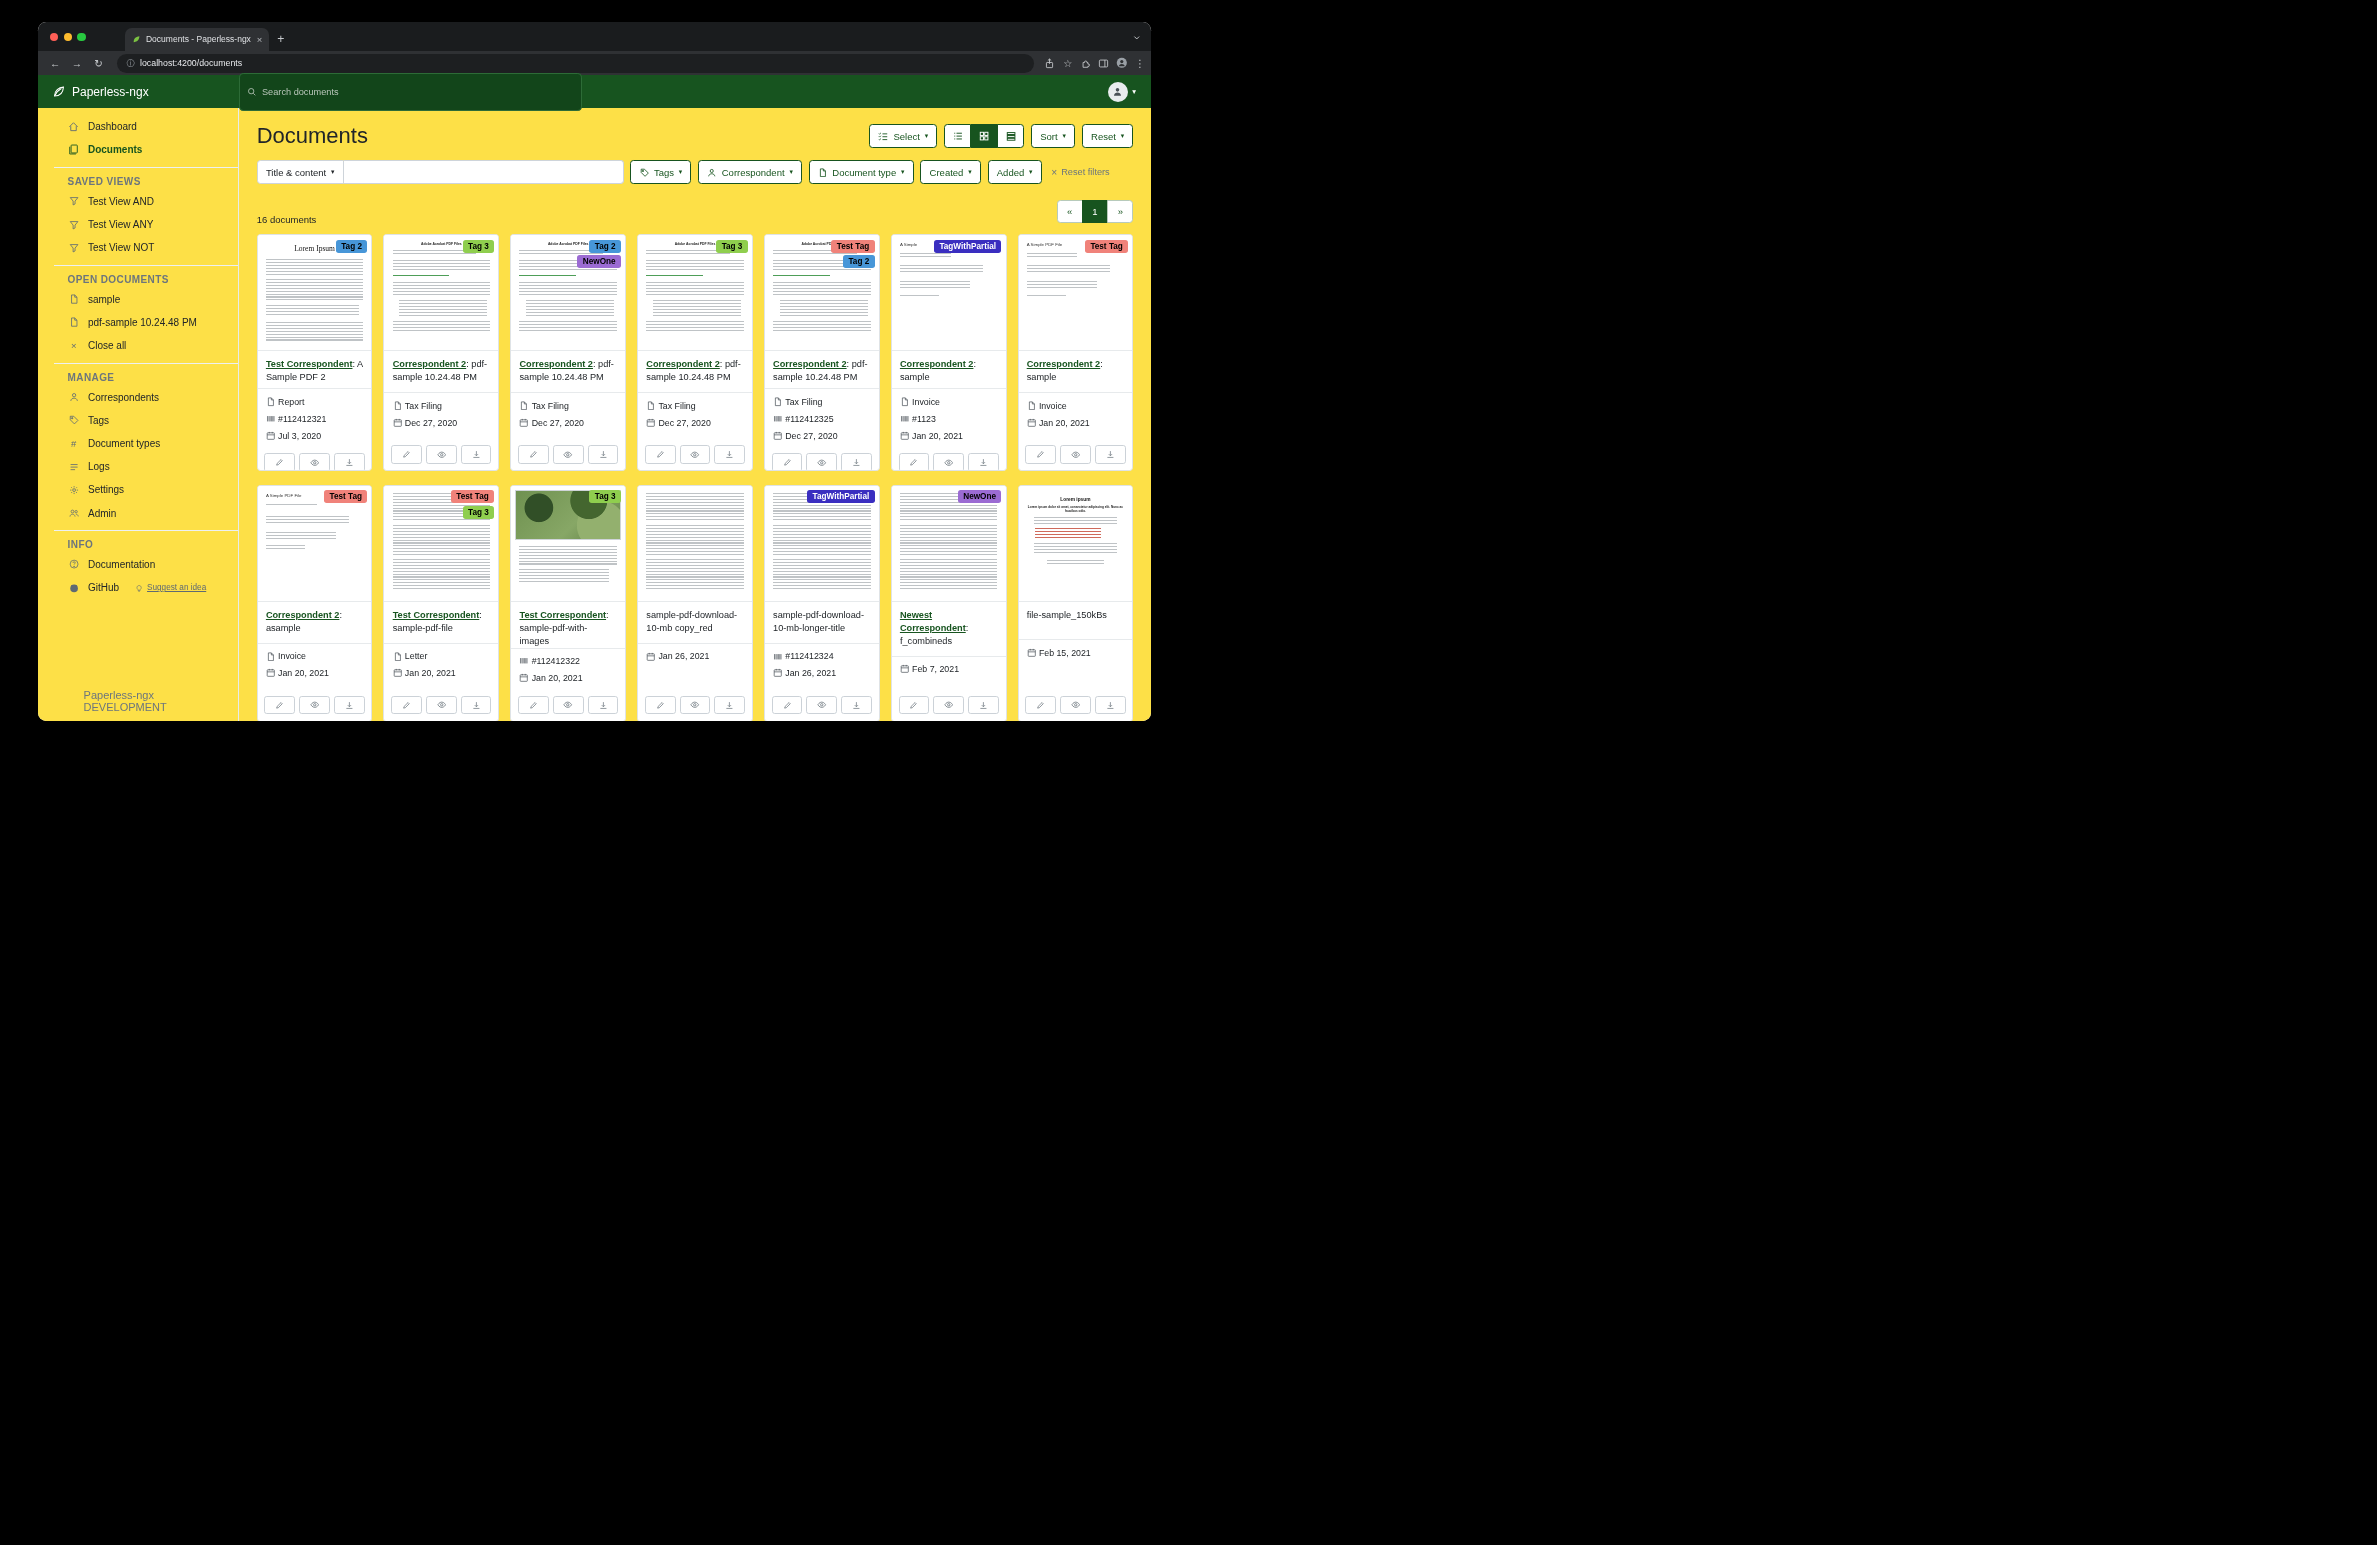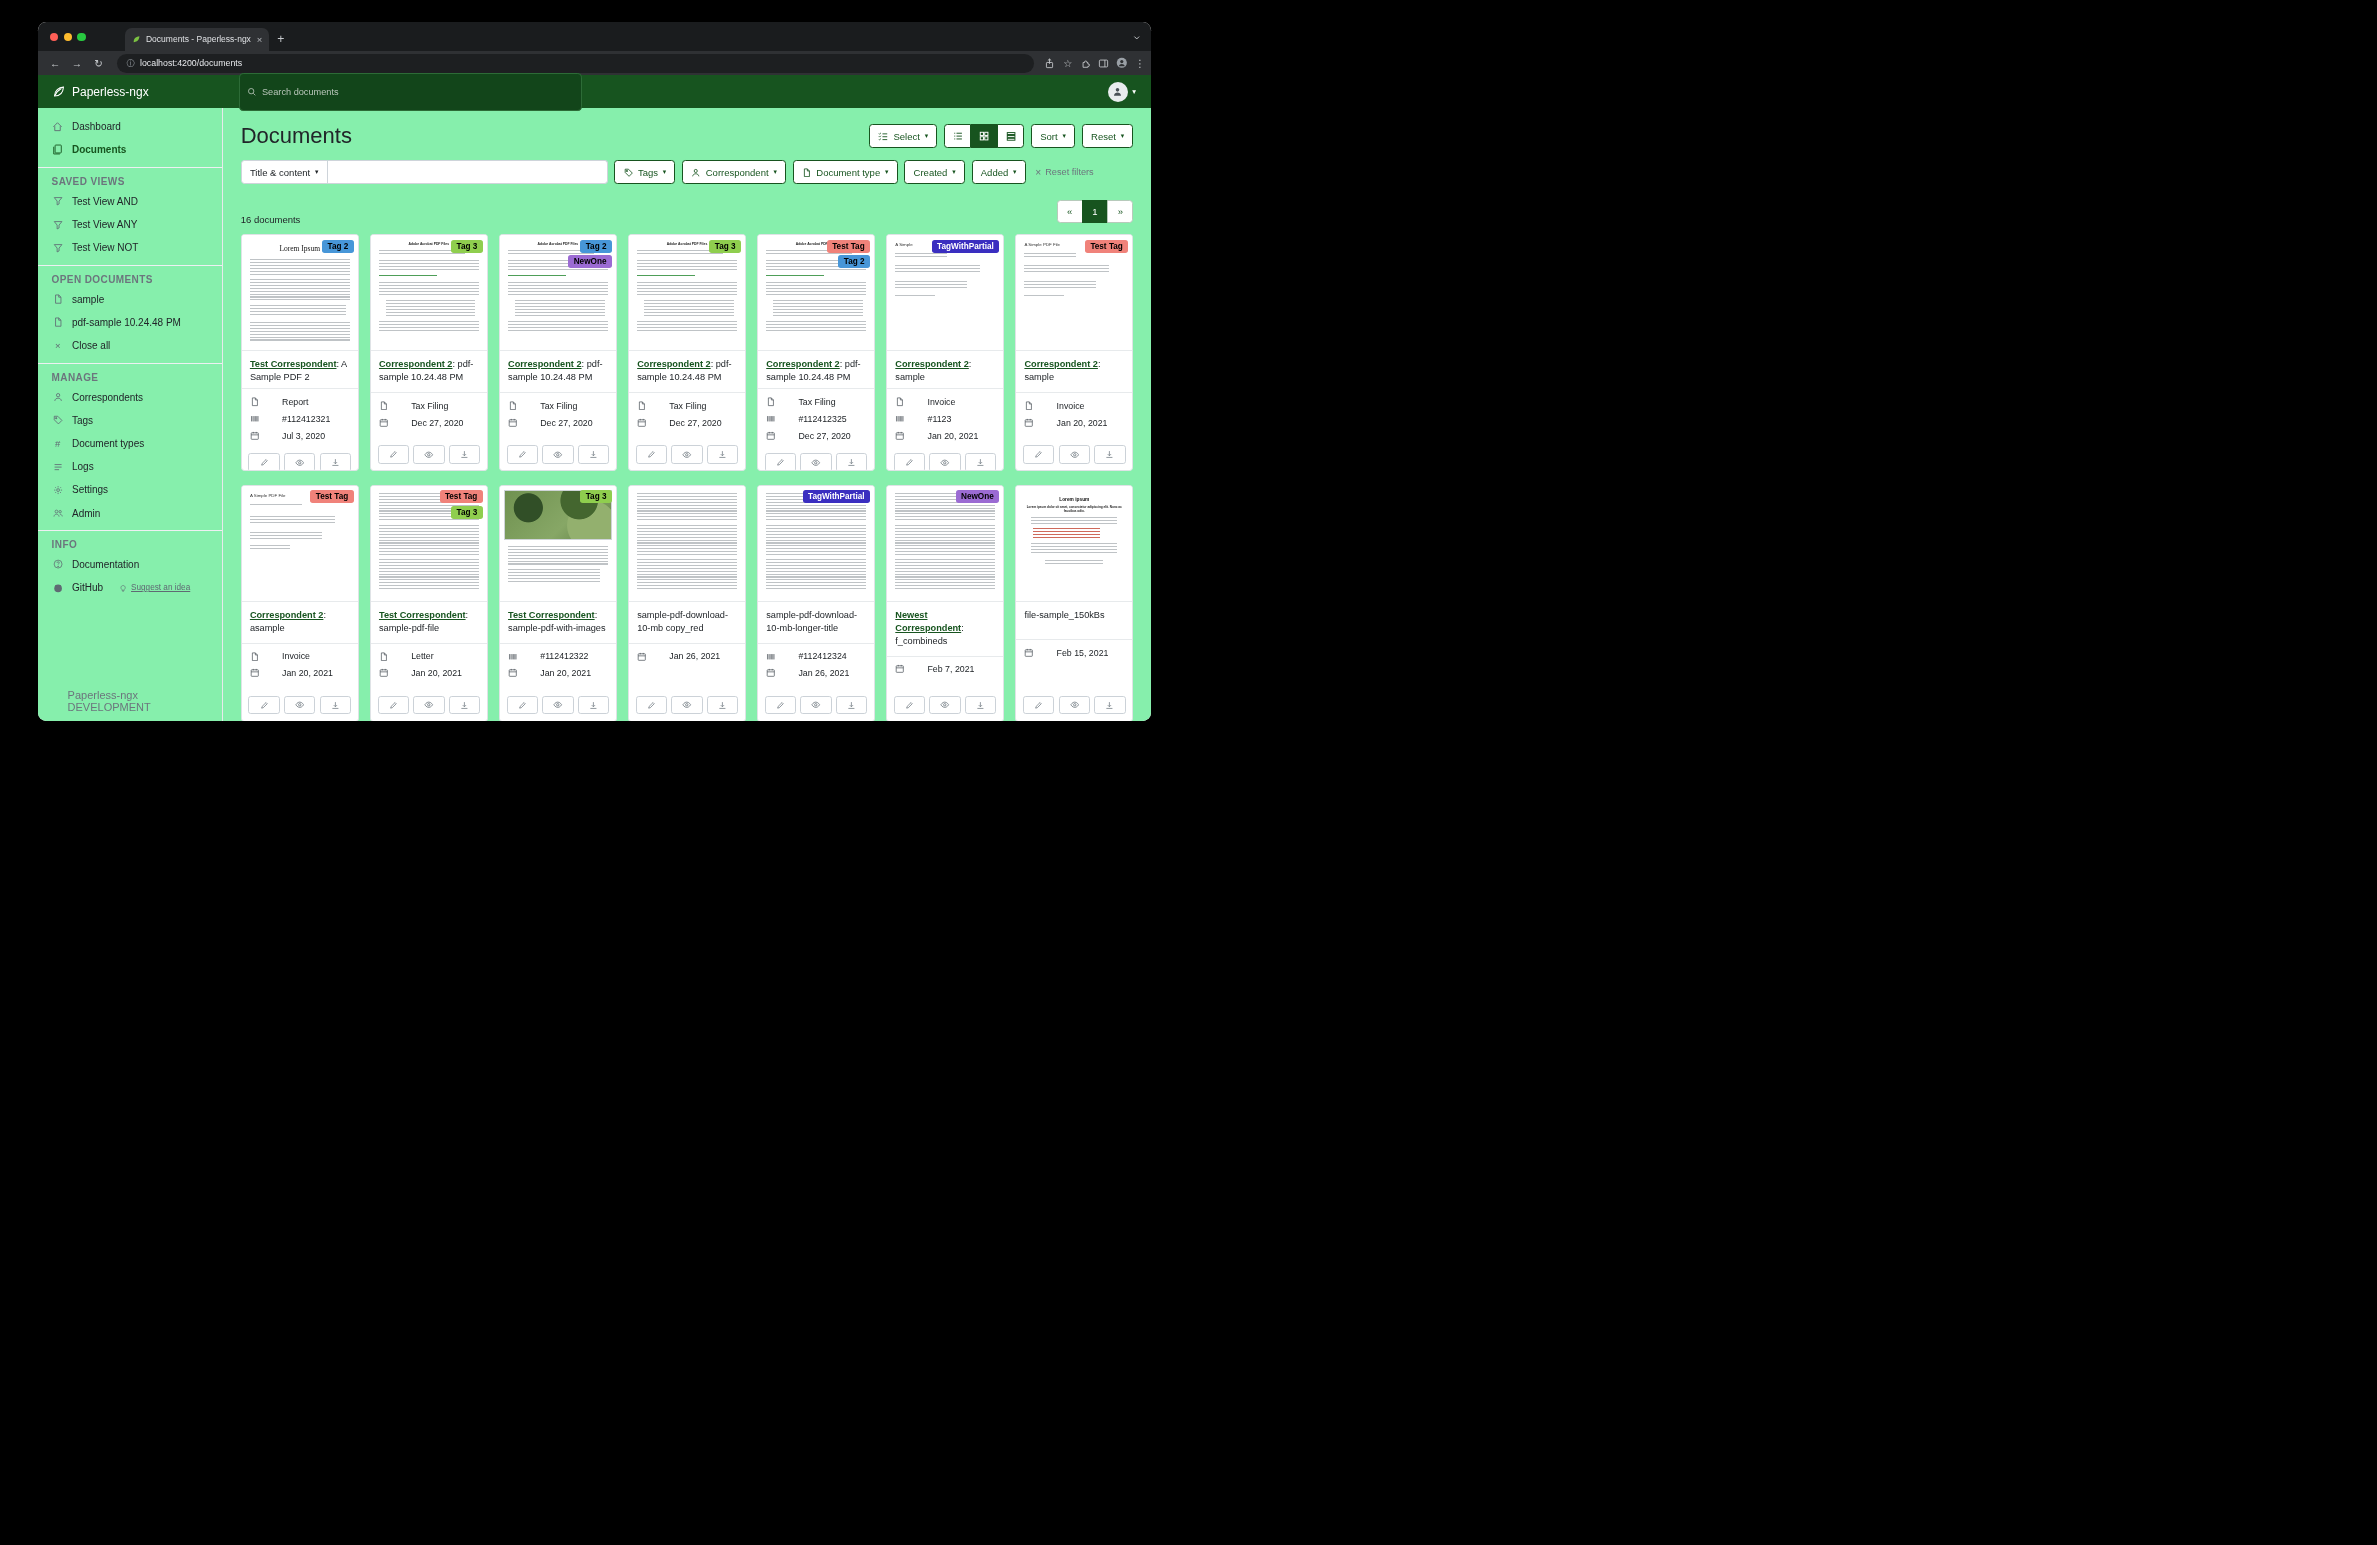--- a/index.html
+++ b/index.html
@@ -27,21 +27,21 @@
   .appbar { height:33px; background:#17541f; display:flex; align-items:center; color:#fff; }
   .brand { width:185px; padding-left:13.6px; display:flex; align-items:center; gap:6.8px; font-size:12px; }
   .appbar-search { margin-left:16.3px; width:343px; height:38px; background:#12451a; border:0.7px solid #2d6b37; border-radius:4.1px; display:flex; align-items:center; gap:5.4px; padding:0 6.8px; }
   .appbar-search input { flex:1; background:transparent; border:none; outline:none; color:#e6ece6; font-size:9.2px; font-family:"Liberation Sans", sans-serif; }
   .appbar-search input::placeholder { color:#b9c6ba; }
   .appbar-right { margin-left:auto; margin-right:15px; display:flex; align-items:center; gap:4.1px; }
   .hdr-avatar { width:20.4px; height:20.4px; border-radius:50%; background:#e9ecef; display:flex; align-items:center; justify-content:center; color:#495057; }
   .hdr-caret { font-size:7.5px; color:#fff; }
 
   
-  .app-body { display:flex; height:614px; background:#86efac; }
+  .app-body { display:flex; height:614px; background:#fde047;padding-left:16px; }
 
   
   .sidebar { width:185px; flex:0 0 185px; border-right:0.7px solid #e7eaec; padding-top:6.8px; display:flex; flex-direction:column; overflow:hidden; }
   .side-item { display:flex; align-items:center; gap:8.2px; padding:6.1px 13.6px; font-size:10px; color:#212529; cursor:default; }
   .side-item .ic { width:12.2px; display:flex; justify-content:center; color:#5f6a73; }
   .side-item.active, .side-item.active .ic { color:#17541f; font-weight:600; }
   .side-section { margin-top:5.4px; border-top:0.7px solid #edf0f2; padding-top:4.1px; }
   .side-title { padding:4.1px 13.6px 2.7px; font-size:10px; font-weight:700; letter-spacing:0.4px; color:#6c757d; }
   .suggest-link { margin-left:8.2px; display:inline-flex; align-items:center; gap:3.4px; font-size:8.2px; color:#5f6a73; text-decoration:underline; }
   .side-footer { margin-top:auto; padding:8.2px 13.6px 9.5px; font-size:11px; color:#6c757d;margin-left:16px; }
@@ -77,21 +77,21 @@
 
   
   .grid { margin-top:9.5px; display:grid; grid-template-columns:repeat(7,1fr); gap:13.6px 11px; }
   .card { height:237px; border:0.7px solid #dfe3e6; border-radius:3.4px; background:#fff; display:flex; flex-direction:column; overflow:hidden; }
   .preview { height:116px; flex:0 0 116px; border-bottom:0.7px solid #e7eaec; position:relative; overflow:hidden; padding:6.8px 8.2px; background:#fff; }
   .ptags { position:absolute; top:4.1px; right:4.1px; display:flex; flex-direction:column; align-items:flex-end; gap:2.7px; z-index:2; }
   .badge { font-size:8.2px; font-weight:700; padding:2px 5.4px; border-radius:2.7px; white-space:nowrap; }
   .card-title { padding:6.8px 8.2px 8.2px; font-size:9.2px; line-height:1.4; color:#212529; border-bottom:0.7px solid #e7eaec; min-height:38px; }
   .corr { color:#17541f; font-weight:600; text-decoration:underline; }
   .card-fields { padding:7.5px 8.2px; flex:1; display:flex; flex-direction:column; gap:6.8px; font-size:8.8px; color:#212529; }
-  .f-row { display:flex; align-items:center; gap:22px; }
+  .f-row { display:flex; align-items:center; gap:2px; }
   .f-ic { width:10.2px; display:flex; color:#495057; }
   .card-footer { padding:5.4px 6.8px 6.8px; display:flex; gap:4.1px; }
   .fbtn { flex:1; height:18.4px; border:0.7px solid #ccd2d8; border-radius:2.7px; background:#fff; display:flex; align-items:center; justify-content:center; color:#5b6770; }
 
   
   .fl { background:repeating-linear-gradient(to bottom,#bfc3c6 0 1.1px, transparent 1.1px 2.9px); margin-bottom:4.1px; }
   .fl.green { background:repeating-linear-gradient(to bottom,#4e9e58 0 1.1px, transparent 1.1px 2.9px); }
   .fl.red { background:repeating-linear-gradient(to bottom,#cf6a5c 0 1.1px, transparent 1.1px 2.9px); }
   .ph-serif { font-family:"Liberation Serif", serif; text-align:center; font-size:7.5px; color:#111; margin:1.4px 0 6.1px; }
   .ph-tiny { font-size:3.4px; font-weight:700; text-align:center; margin-bottom:4.1px; color:#222; }

